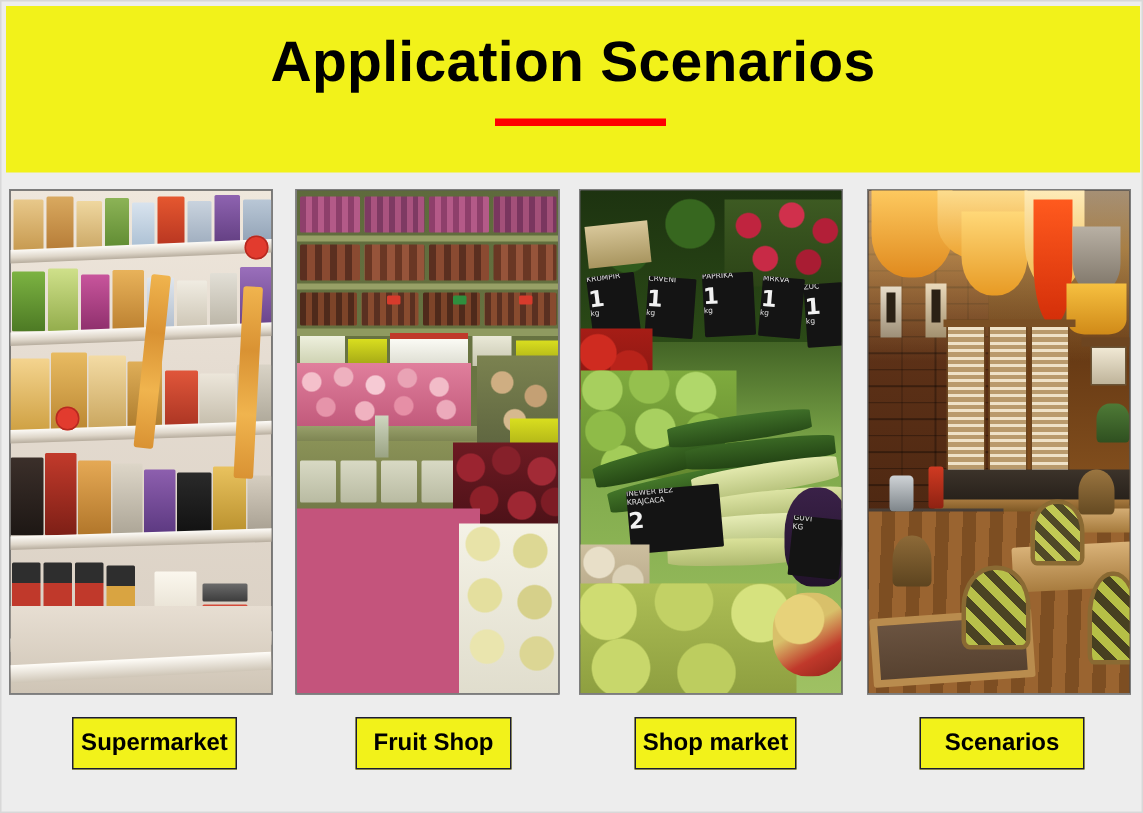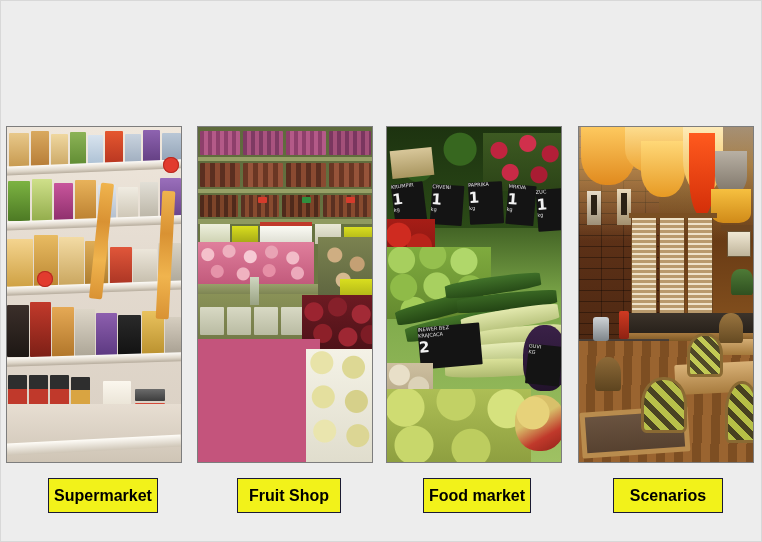--- a/index.html
+++ b/index.html
@@ -196,20 +196,24 @@
   .cap-1 { left: 47px;  width: 110px; }
   .cap-2 { left: 236px; width: 104px; }
   .cap-3 { left: 422px; width: 108px; }
   .cap-4 { left: 612px; width: 110px; }
 </style>
 </head>
 <body>
 
 <div id="slide">
 
+  <div class="header-band">
+    <div class="slide-title">Application Scenarios</div>
+    <div class="title-rule"></div>
+  </div>
 
   <div class="panel panel-1">
     <div class="photo">
       <div class="sm-bg"></div>
 
       <div class="sm-row" style="top:0;height:40px;">
         <span class="pkg" style="left:2px;width:20px;height:34px;background:linear-gradient(180deg,#e8c88a,#c79a50)"></span>
         <span class="pkg" style="left:24px;width:18px;height:36px;background:linear-gradient(180deg,#d9a95f,#b67c37)"></span>
         <span class="pkg" style="left:44px;width:17px;height:33px;background:linear-gradient(180deg,#efd79f,#cba765)"></span>
         <span class="pkg" style="left:63px;width:16px;height:35px;background:linear-gradient(180deg,#8cb356,#5e8a31)"></span>
@@ -529,19 +533,19 @@
     </div>
   </div>
 
   <div class="caption cap-1">
     <span>Supermarket</span>
   </div>
   <div class="caption cap-2">
     <span>Fruit Shop</span>
   </div>
   <div class="caption cap-3">
-    <span>Food market</span>
+    <span>Shop market</span>
   </div>
   <div class="caption cap-4">
     <span>Scenarios</span>
   </div>
 
 </div>
 
 </body></html>

